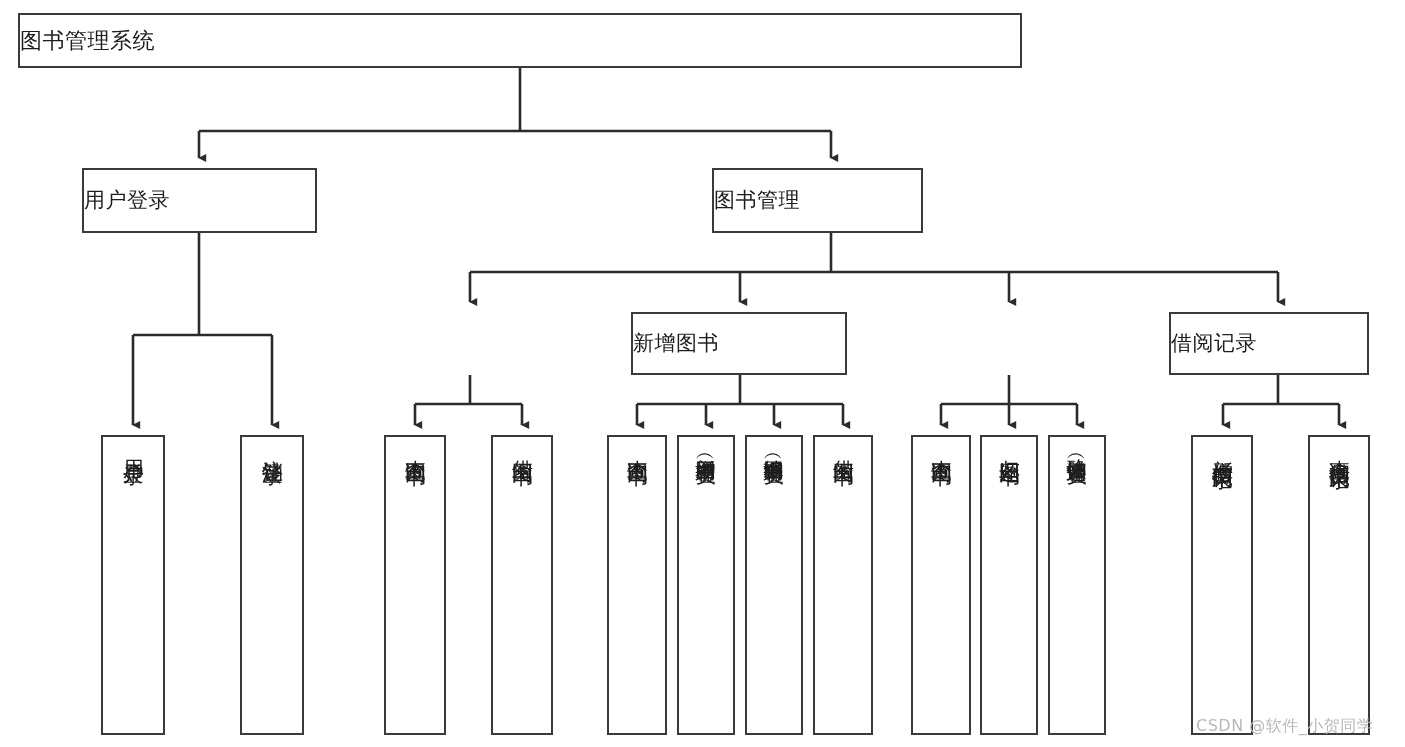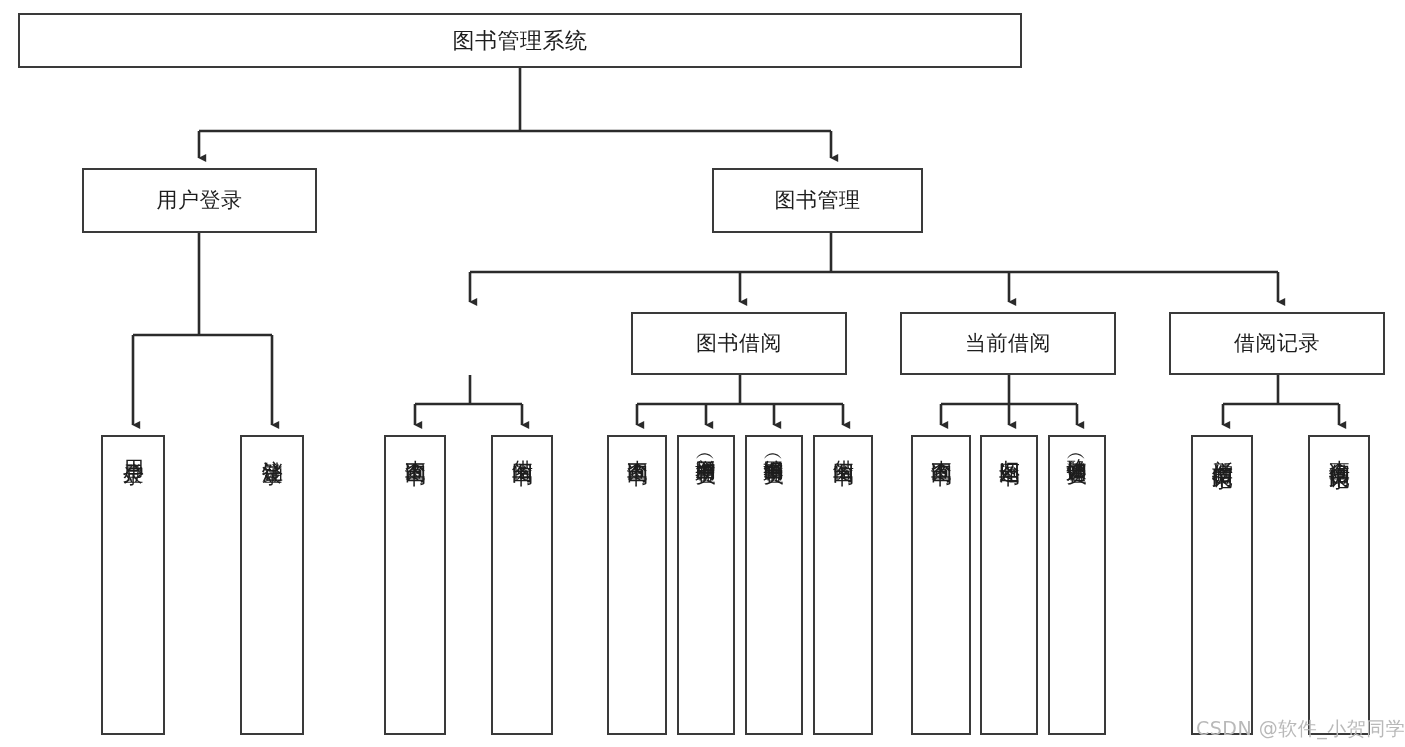--- a/index.html
+++ b/index.html
@@ -25,21 +25,21 @@
     height: 747px;
     pointer-events: none;
   }
   .node {
     position: absolute;
     box-sizing: border-box;
     border: 2px solid #3a3a3a;
     background: #ffffff;
     display: flex;
     align-items: center;
-    justify-content: center;
+    justify-content: flex-start;
     color: #1d1d1d;
   }
   .node-label {
     display: block;
     text-align: center;
     line-height: 1.18;
     white-space: pre;
   }
   
   .node.horiz .node-label {
@@ -63,21 +63,21 @@
     line-height: 1;
     white-space: nowrap;
   }
   .node.vert.tall-text .node-label {
     font-size: 20px;
     letter-spacing: 1px;
   }
   .watermark {
     position: absolute;
     color: #b9b9b9;
-    font-size: 19px;
+    font-size: 16px;
     white-space: nowrap;
     letter-spacing: 0.5px;
   }
 </style>
 </head>
 <body>
 
 <div id="diagram-root">
 
   <svg id="edges-svg" viewBox="0 0 1405 747" xmlns="http://www.w3.org/2000/svg">
@@ -135,26 +135,23 @@
   </div>
 
   <div class="node horiz" style="left:82px; top:168px; width:235px; height:65px;">
     <span class="node-label">用户登录</span>
   </div>
   <div class="node horiz" style="left:712px; top:168px; width:211px; height:65px;">
     <span class="node-label">图书管理</span>
   </div>
 
   <div class="node horiz" style="left:631px; top:312px; width:216px; height:63px;">
-    <span class="node-label">图书借阅</span>
+    <span class="node-label">新增图书</span>
   </div>
-  <div class="node horiz" style="left:900px; top:312px; width:216px; height:63px;">
-    <span class="node-label">当前借阅</span>
-  </div>
-  <div class="node horiz" style="left:1169px; top:312px; width:216px; height:63px;">
+  <div class="node horiz" style="left:1169px; top:312px; width:200px; height:63px;">
     <span class="node-label">借阅记录</span>
   </div>
 
   <div class="node vert" style="left:101px; top:435px; width:64px; height:300px;">
     <span class="node-label">用户登录</span>
   </div>
   <div class="node vert" style="left:240px; top:435px; width:64px; height:300px;">
     <span class="node-label">注销登录</span>
   </div>
 

